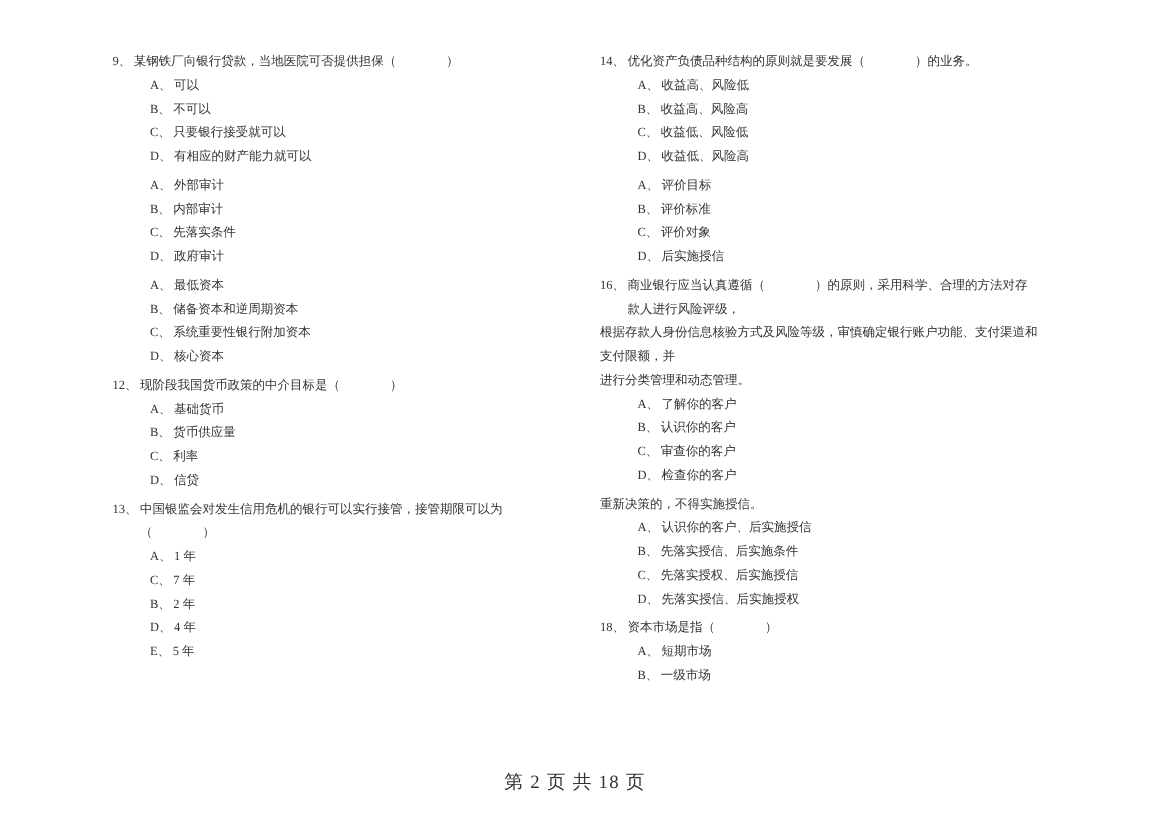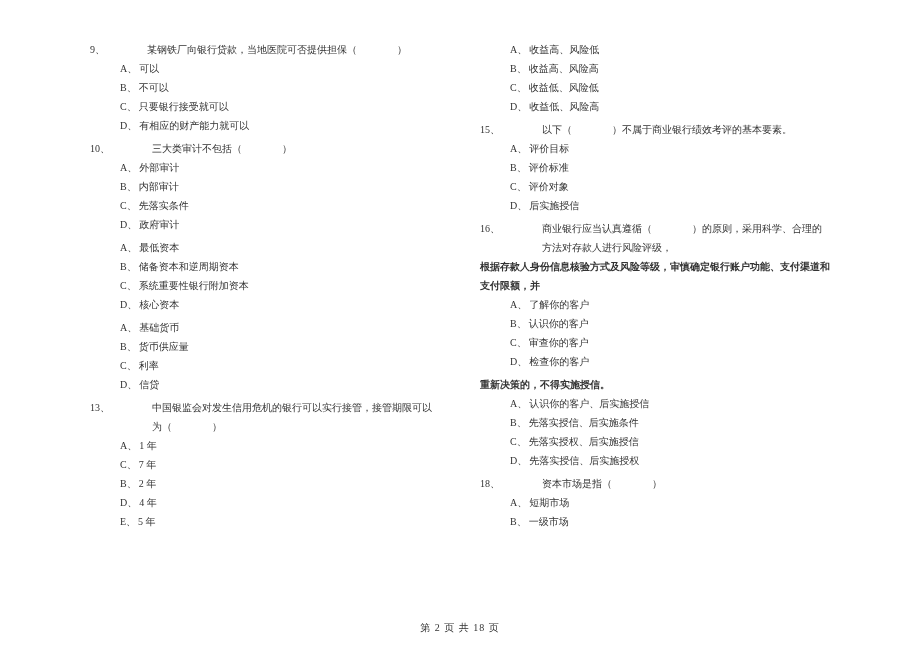--- a/index.html
+++ b/index.html
@@ -31,44 +31,42 @@
     }
     .q-stem {
       display: flex;
     }
     .q-num {
       white-space: nowrap;
       margin-right: 2px;
     }
     .q-text {
       flex: 1;
-      margin-left: 40px;
     }
     .options {
       padding-left: 30px;
     }
     .option {
       line-height: 1.9;
       display: flex;
     }
     .opt-label {
       margin-right: 2px;
       white-space: nowrap;
     }
     .continuation {
       line-height: 1.9;
-      font-weight: bold;
     }
     .footer {
       position: absolute;
       bottom: 15px;
       left: 0;
       right: 0;
       text-align: center;
-      font-size: 10px;
+      font-size: 15px;
       letter-spacing: 1px;
       margin-top: 36px;
     }
   </style>
 </head>
 <body>
 
 <div class="page">
   <div class="column" id="left-col">
       <div class="question">
@@ -89,24 +87,20 @@
             <span class="opt-label">C、</span>
             <span>只要银行接受就可以</span>
           </div>
           <div class="option">
             <span class="opt-label">D、</span>
             <span>有相应的财产能力就可以</span>
           </div>
         </div>
       </div>
       <div class="question">
-        <div class="q-stem">
-          <span class="q-num">10、</span>
-          <span class="q-text">三大类审计不包括（　　　　）</span>
-        </div>
         <div class="options">
           <div class="option">
             <span class="opt-label">A、</span>
             <span>外部审计</span>
           </div>
           <div class="option">
             <span class="opt-label">B、</span>
             <span>内部审计</span>
           </div>
           <div class="option">
@@ -133,20 +127,24 @@
             <span class="opt-label">C、</span>
             <span>系统重要性银行附加资本</span>
           </div>
           <div class="option">
             <span class="opt-label">D、</span>
             <span>核心资本</span>
           </div>
         </div>
       </div>
       <div class="question">
+        <div class="q-stem">
+          <span class="q-num">12、</span>
+          <span class="q-text">现阶段我国货币政策的中介目标是（　　　　）</span>
+        </div>
         <div class="options">
           <div class="option">
             <span class="opt-label">A、</span>
             <span>基础货币</span>
           </div>
           <div class="option">
             <span class="opt-label">B、</span>
             <span>货币供应量</span>
           </div>
           <div class="option">
@@ -183,44 +181,44 @@
           </div>
           <div class="option">
             <span class="opt-label">E、</span>
             <span>5 年</span>
           </div>
         </div>
       </div>
     </div>
   <div class="column" id="right-col">
       <div class="question">
+        <div class="q-stem">
+          <span class="q-num">14、</span>
+          <span class="q-text">优化资产负债品种结构的原则就是要发展（　　　　）的业务。</span>
+        </div>
         <div class="options">
           <div class="option">
             <span class="opt-label">A、</span>
             <span>收益高、风险低</span>
           </div>
           <div class="option">
             <span class="opt-label">B、</span>
             <span>收益高、风险高</span>
           </div>
           <div class="option">
             <span class="opt-label">C、</span>
             <span>收益低、风险低</span>
           </div>
           <div class="option">
             <span class="opt-label">D、</span>
             <span>收益低、风险高</span>
           </div>
         </div>
       </div>
       <div class="question">
-        <div class="q-stem">
-          <span class="q-num">15、</span>
-          <span class="q-text">以下（　　　　）不属于商业银行绩效考评的基本要素。</span>
-        </div>
         <div class="options">
           <div class="option">
             <span class="opt-label">A、</span>
             <span>评价目标</span>
           </div>
           <div class="option">
             <span class="opt-label">B、</span>
             <span>评价标准</span>
           </div>
           <div class="option">
@@ -232,20 +230,21 @@
             <span>后实施授信</span>
           </div>
         </div>
       </div>
       <div class="question">
         <div class="q-stem">
           <span class="q-num">16、</span>
           <span class="q-text">商业银行应当认真遵循（　　　　）的原则，采用科学、合理的方法对存款人进行风险评级，</span>
         </div>
         <div class="continuation">根据存款人身份信息核验方式及风险等级，审慎确定银行账户功能、支付渠道和支付限额，并</div>
+        <div class="continuation">进行分类管理和动态管理。</div>
         <div class="options">
           <div class="option">
             <span class="opt-label">A、</span>
             <span>了解你的客户</span>
           </div>
           <div class="option">
             <span class="opt-label">B、</span>
             <span>认识你的客户</span>
           </div>
           <div class="option">

